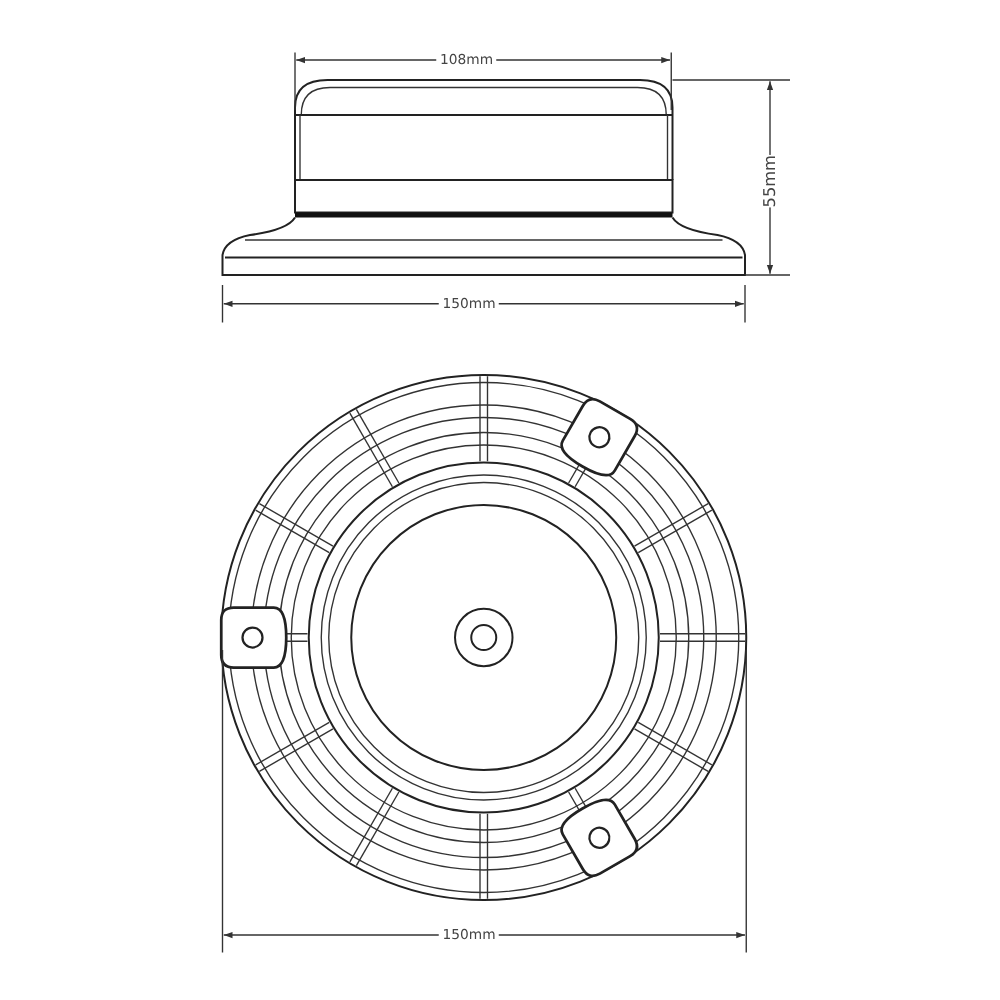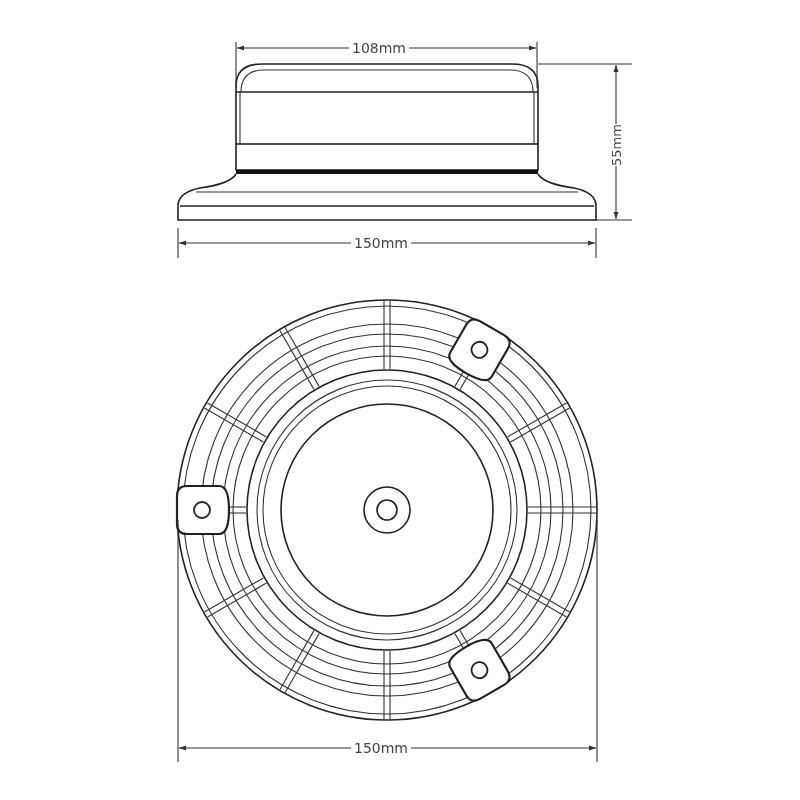--- a/index.html
+++ b/index.html
@@ -1,21 +1,21 @@
 <!DOCTYPE html>
 <html><head>
 <meta charset="utf-8">
 <style>
   html, body { margin:0; padding:0; background:#ffffff; }
   body { width:800px; height:800px; position:relative; overflow:hidden; font-family:"DejaVu Sans", sans-serif; }
   svg { position:absolute; left:0; top:0; }
   .ln { fill:none; stroke:#222; stroke-width:1.6; }
   .thin { fill:none; stroke:#333; stroke-width:1.1; }
   .dim { fill:none; stroke:#333; stroke-width:1.1; }
-  .lbl { position:absolute; font-size:14px; color:#444; background:#fff; padding:0 3px; line-height:14px; }
+  .lbl { position:absolute; font-size:11px; color:#444; background:#fff; padding:0 3px; line-height:14px; }
   .vlbl { position:absolute; font-size:13px; color:#444; background:#fff; padding:3px 0; transform:rotate(-90deg); transform-origin:center; line-height:14px; }
 </style>
 </head>
 <body>
 
 <svg width="800" height="800" viewBox="0 0 800 800">
 
   <g>
 
     <path class="ln" d="M236,92 L236,86 Q236,64 262,64 L512,64 Q538,64 538,86 L538,92"></path>

